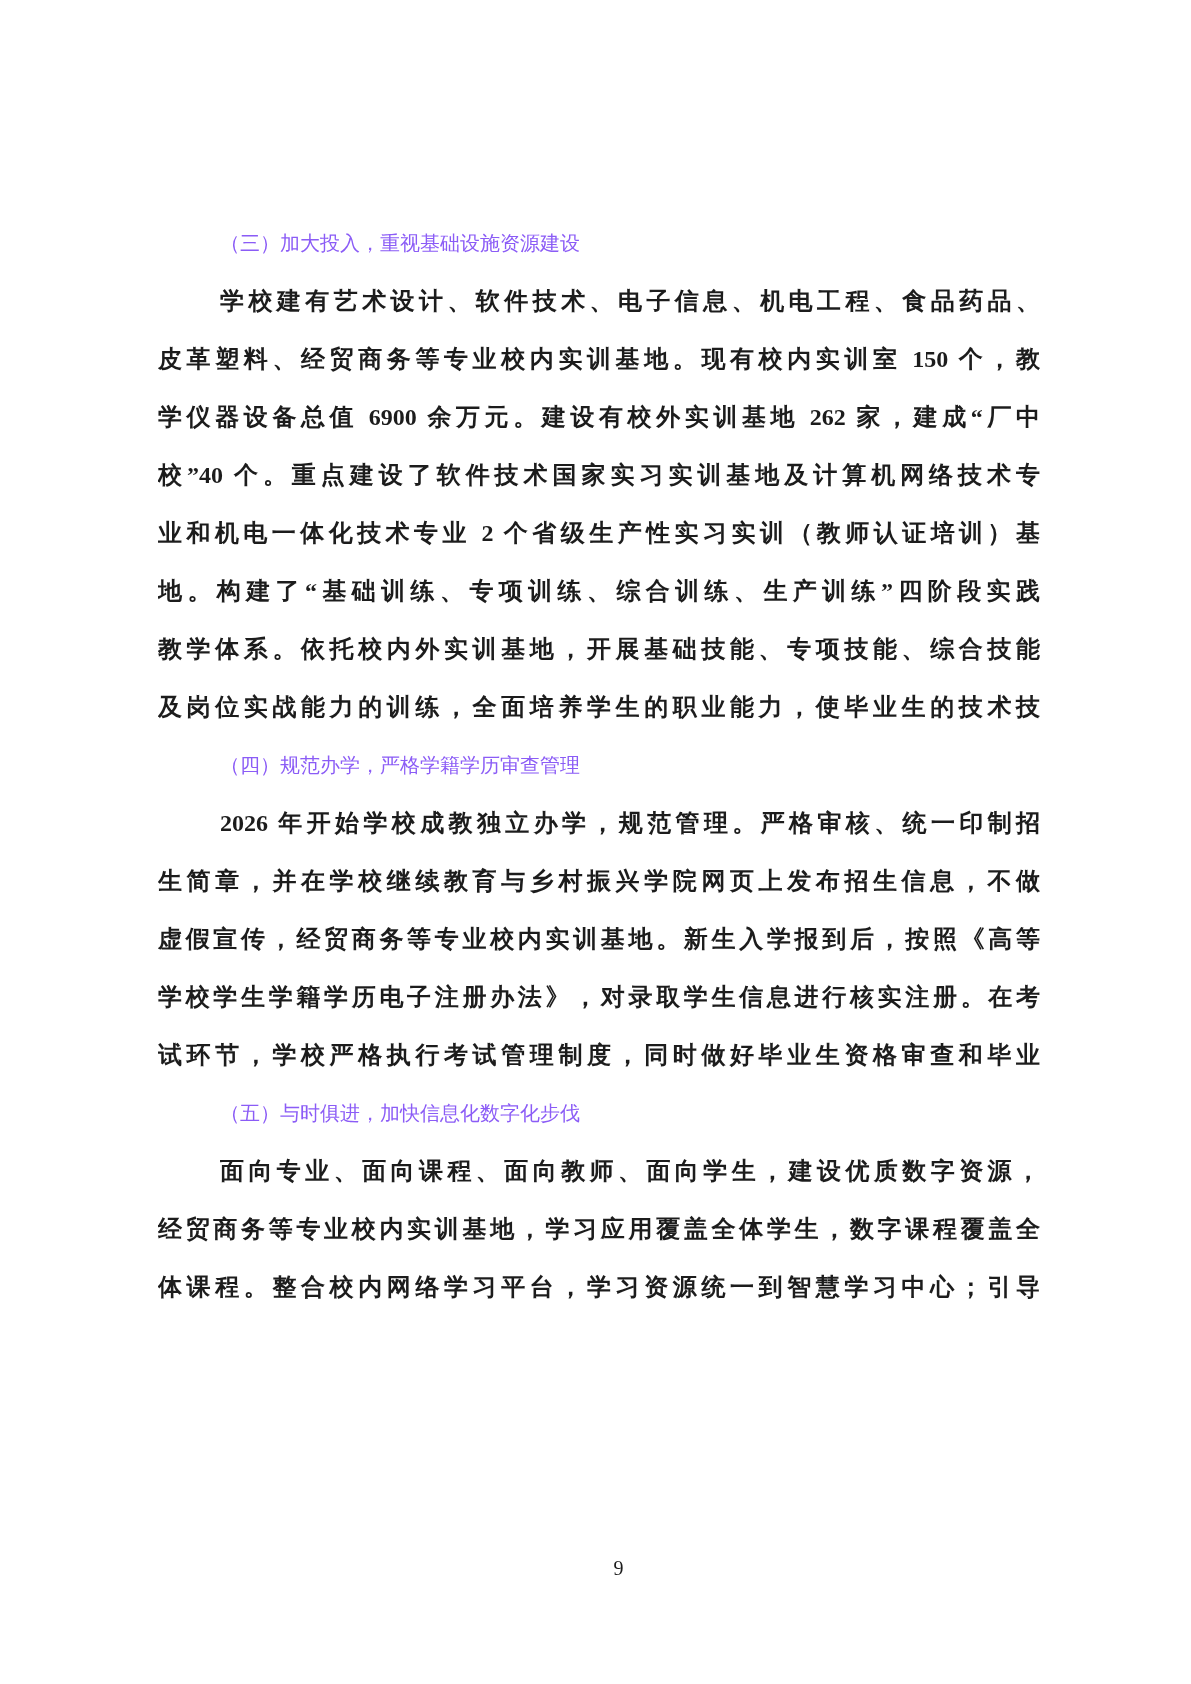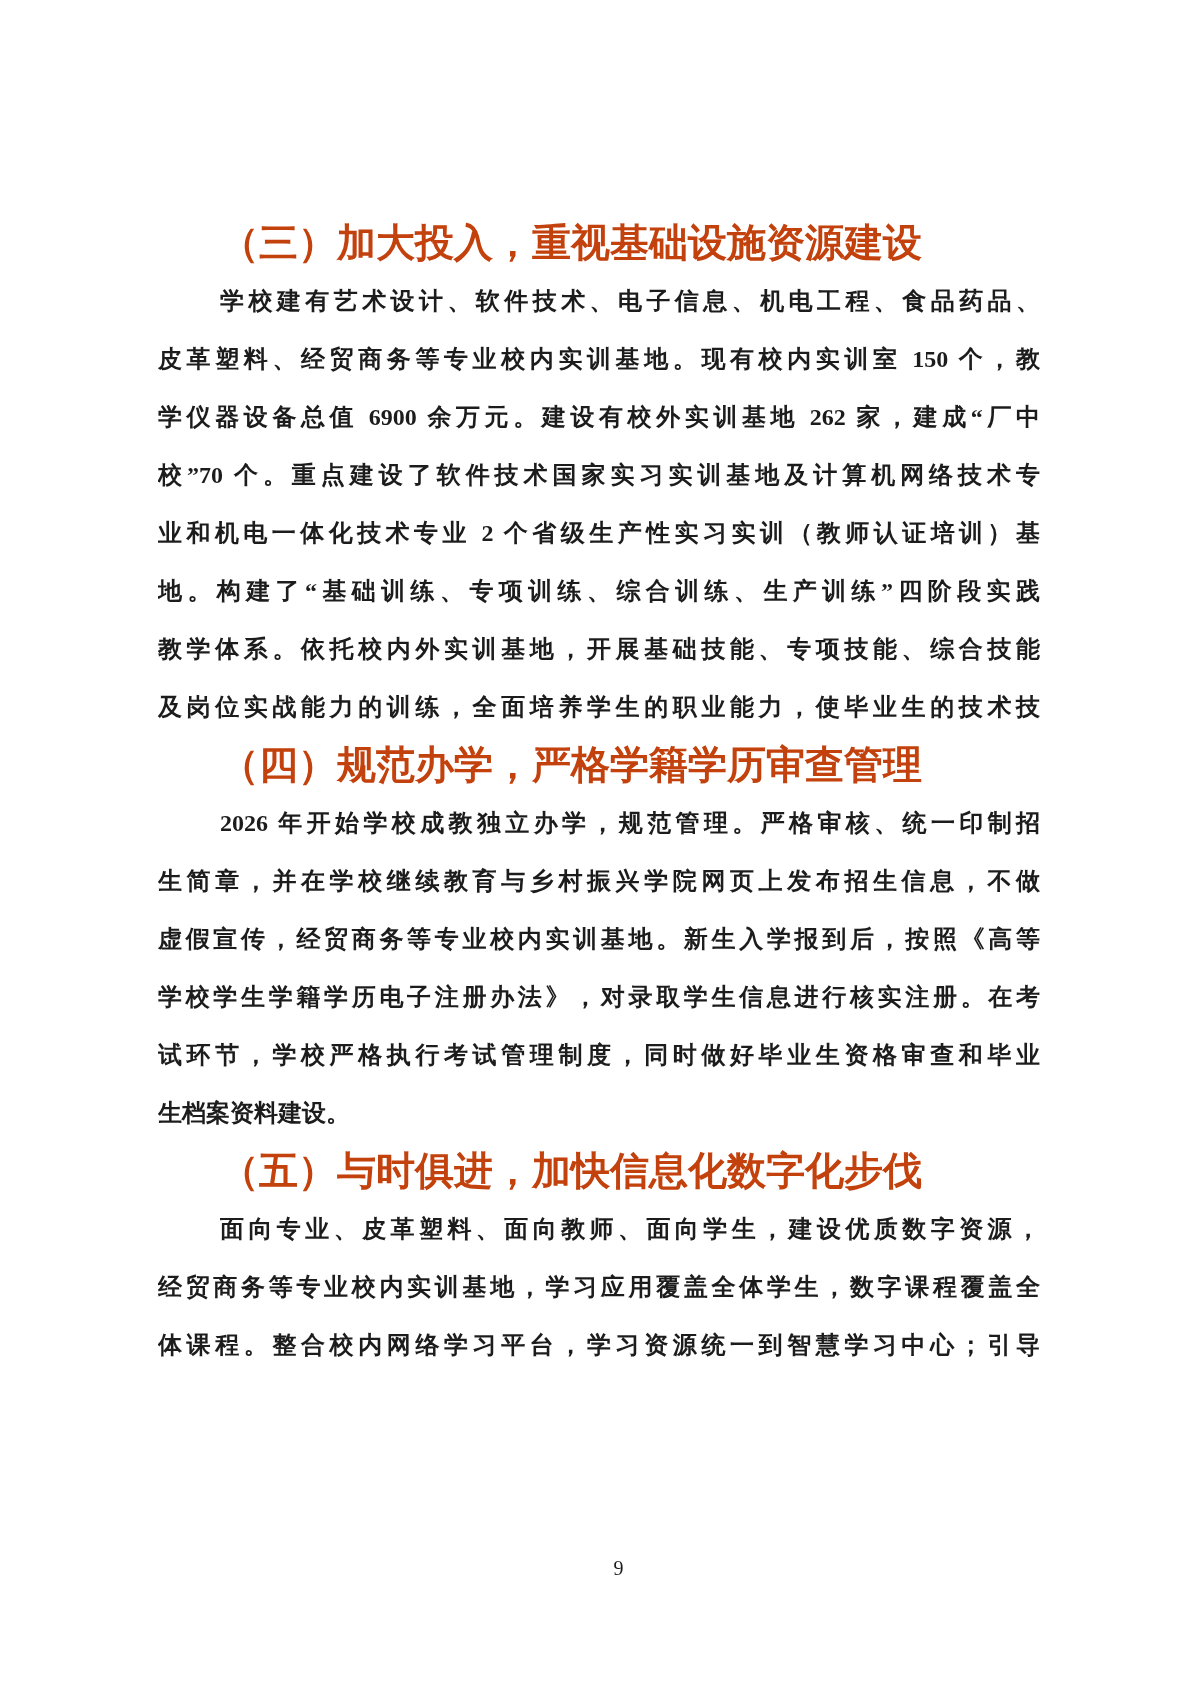--- a/index.html
+++ b/index.html
@@ -20,23 +20,23 @@
   .content {
     position: absolute;
     left: 158px;
     top: 214px;
     width: 882px;
   }
   .heading {
     height: 58px;
     line-height: 58px;
     padding-left: 62px;
-    font-size: 39px;
-    font-weight: 700;
-    color: #c2410c;
+    font-size: 20px;
+    font-weight: 400;
+    color: #8b5cf6;
     text-align: left;
     overflow: hidden;
     white-space: nowrap;
   }
   .line {
     height: 58px;
     line-height: 58px;
     font-size: 24px;
     text-align: justify;
     text-align-last: justify;
@@ -62,40 +62,39 @@
 <body>
 
 <div class="page">
   <div class="content">
 
     <div>
       <div class="heading">（三）加大投入，重视基础设施资源建设</div>
       <div class="line first">学校建有艺术设计、软件技术、电子信息、机电工程、食品药品、</div>
       <div class="line">皮革塑料、经贸商务等专业校内实训基地。现有校内实训室 150 个，教</div>
       <div class="line">学仪器设备总值 6900 余万元。建设有校外实训基地 262 家，建成“厂中</div>
-      <div class="line">校”70 个。重点建设了软件技术国家实习实训基地及计算机网络技术专</div>
+      <div class="line">校”40 个。重点建设了软件技术国家实习实训基地及计算机网络技术专</div>
       <div class="line">业和机电一体化技术专业 2 个省级生产性实习实训（教师认证培训）基</div>
       <div class="line">地。构建了“基础训练、专项训练、综合训练、生产训练”四阶段实践</div>
       <div class="line">教学体系。依托校内外实训基地，开展基础技能、专项技能、综合技能</div>
       <div class="line">及岗位实战能力的训练，全面培养学生的职业能力，使毕业生的技术技</div>
     </div>
 
     <div>
       <div class="heading">（四）规范办学，严格学籍学历审查管理</div>
       <div class="line first">2026 年开始学校成教独立办学，规范管理。严格审核、统一印制招</div>
       <div class="line">生简章，并在学校继续教育与乡村振兴学院网页上发布招生信息，不做</div>
       <div class="line">虚假宣传，经贸商务等专业校内实训基地。新生入学报到后，按照《高等</div>
       <div class="line">学校学生学籍学历电子注册办法》，对录取学生信息进行核实注册。在考</div>
       <div class="line">试环节，学校严格执行考试管理制度，同时做好毕业生资格审查和毕业</div>
-      <div class="line para-end">生档案资料建设。</div>
     </div>
 
     <div>
       <div class="heading">（五）与时俱进，加快信息化数字化步伐</div>
-      <div class="line first">面向专业、皮革塑料、面向教师、面向学生，建设优质数字资源，</div>
+      <div class="line first">面向专业、面向课程、面向教师、面向学生，建设优质数字资源，</div>
       <div class="line">经贸商务等专业校内实训基地，学习应用覆盖全体学生，数字课程覆盖全</div>
       <div class="line">体课程。整合校内网络学习平台，学习资源统一到智慧学习中心；引导</div>
     </div>
 
   </div>
 
   <div class="footer">9</div>
 </div>
 
 </body></html>

